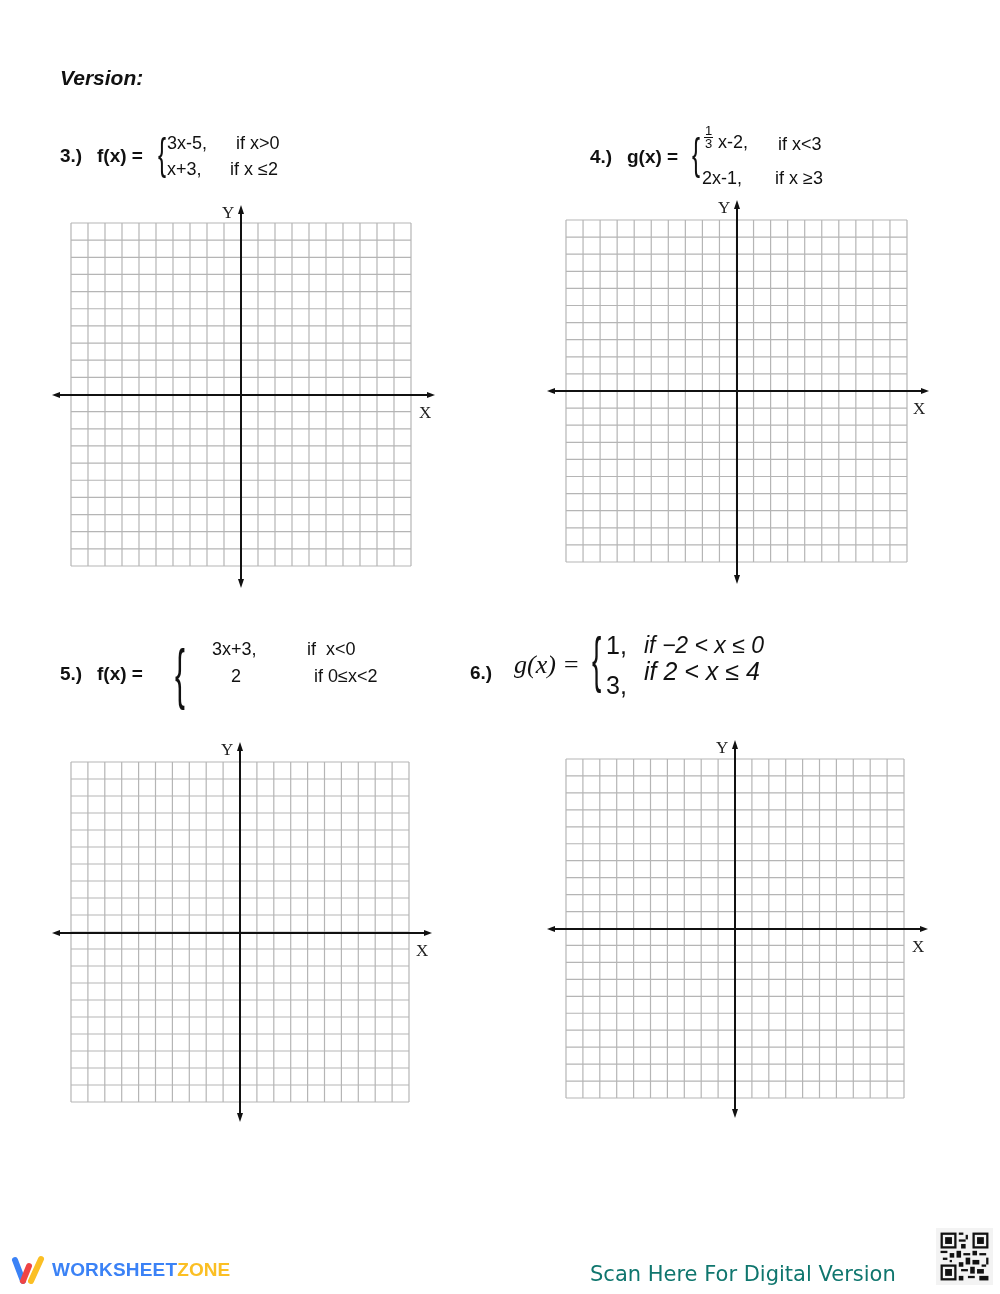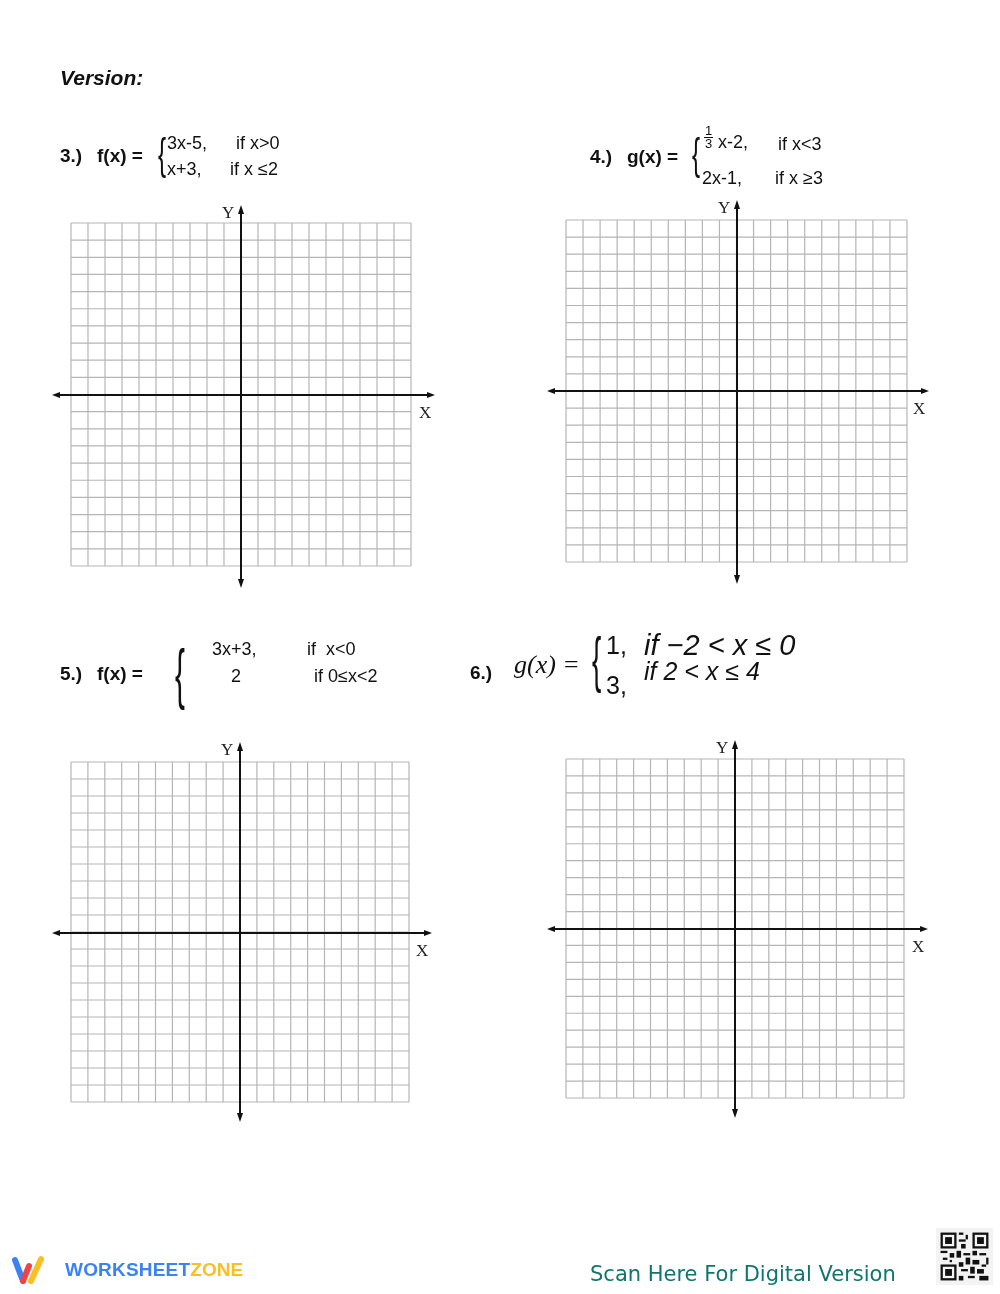--- a/index.html
+++ b/index.html
@@ -9,21 +9,21 @@
   .title { left:60px; top:66px; font-size:21px; font-weight:bold; font-style:italic; }
   .num { font-weight:bold; font-size:19px; }
   .fx { font-size:19px;font-weight:bold; }
   .piece { font-size:18px; line-height:26px; white-space:pre; }
   .brace { font-size:44px; font-weight:normal; line-height:1; transform:scaleX(0.55); transform-origin:left center; }
   .frac { display:inline-block; vertical-align:middle; text-align:center; font-size:13px; line-height:12px; margin-right:1px; }
   .frac span { display:block; }
   .frac .bar { border-top:1px solid #111; width:9px; margin:0 auto; }
   .italic-math { font-family:"Liberation Serif", serif; font-style:italic; }
   svg.grid { position:absolute; left:0; top:0; }
-  .footer-logo { left:10px; top:1255px; display:flex; align-items:center; gap:17px; }
+  .footer-logo { left:10px; top:1255px; display:flex; align-items:center; gap:4px; }
   .brand-a { color:#3b82f6; font-weight:bold; font-size:19px; letter-spacing:0.2px; }
   .brand-b { color:#fbbf24; font-weight:bold; font-size:19px; }
   .scan { left:590px; top:1262px; font-size:21px; color:#0f766e; font-family:"DejaVu Sans", sans-serif; }
   .qr { left:936px; top:1228px; width:57px; height:57px; }
 </style>
 </head>
 <body>
 
 <div class="abs title">Version:</div>
 
@@ -60,21 +60,21 @@
   <span class="abs piece" style="left:247px; top:2px;">if  x&lt;0</span>
   <span class="abs piece" style="left:171px; top:29px;">2</span>
   <span class="abs piece" style="left:254px; top:29px;">if 0≤x&lt;2</span>
 </div>
 
 <div class="abs" style="left:470px; top:624px; width:330px; height:80px;">
   <span class="abs num" style="left:0; top:38px;">6.)</span>
   <span class="abs italic-math" style="left:44px; top:26px; font-size:26px;">g(x) =</span>
   <span class="abs" style="left:122px; top:4px; font-size:62px; line-height:1; transform:scaleX(0.45); transform-origin:left center;">{</span>
   <span class="abs piece" style="left:136px; top:6px; font-size:25px; line-height:30px;">1,</span>
-  <span class="abs piece" style="left:174px; top:6px; font-size:29px; line-height:30px; font-style:italic;">if −2 &lt; x ≤ 0</span>
+  <span class="abs piece" style="left:174px; top:6px; font-size:23px; line-height:30px; font-style:italic;">if −2 &lt; x ≤ 0</span>
   <span class="abs piece" style="left:136px; top:46px; font-size:25px; line-height:30px;">3,</span>
   <span class="abs piece" style="left:174px; top:32px; font-size:25px; line-height:30px; font-style:italic;">if 2 &lt; x ≤ 4</span>
 </div>
 
 <svg class="grid" width="1000" height="1294">
   <g id="grid-0">
       <line x1="71" y1="223" x2="71" y2="566" stroke="#b5b5b5" stroke-width="1.2"></line>
       <line x1="71" y1="223" x2="411" y2="223" stroke="#b5b5b5" stroke-width="1.2"></line>
       <line x1="88" y1="223" x2="88" y2="566" stroke="#b5b5b5" stroke-width="1.2"></line>
       <line x1="71" y1="240.15" x2="411" y2="240.15" stroke="#b5b5b5" stroke-width="1.2"></line>

